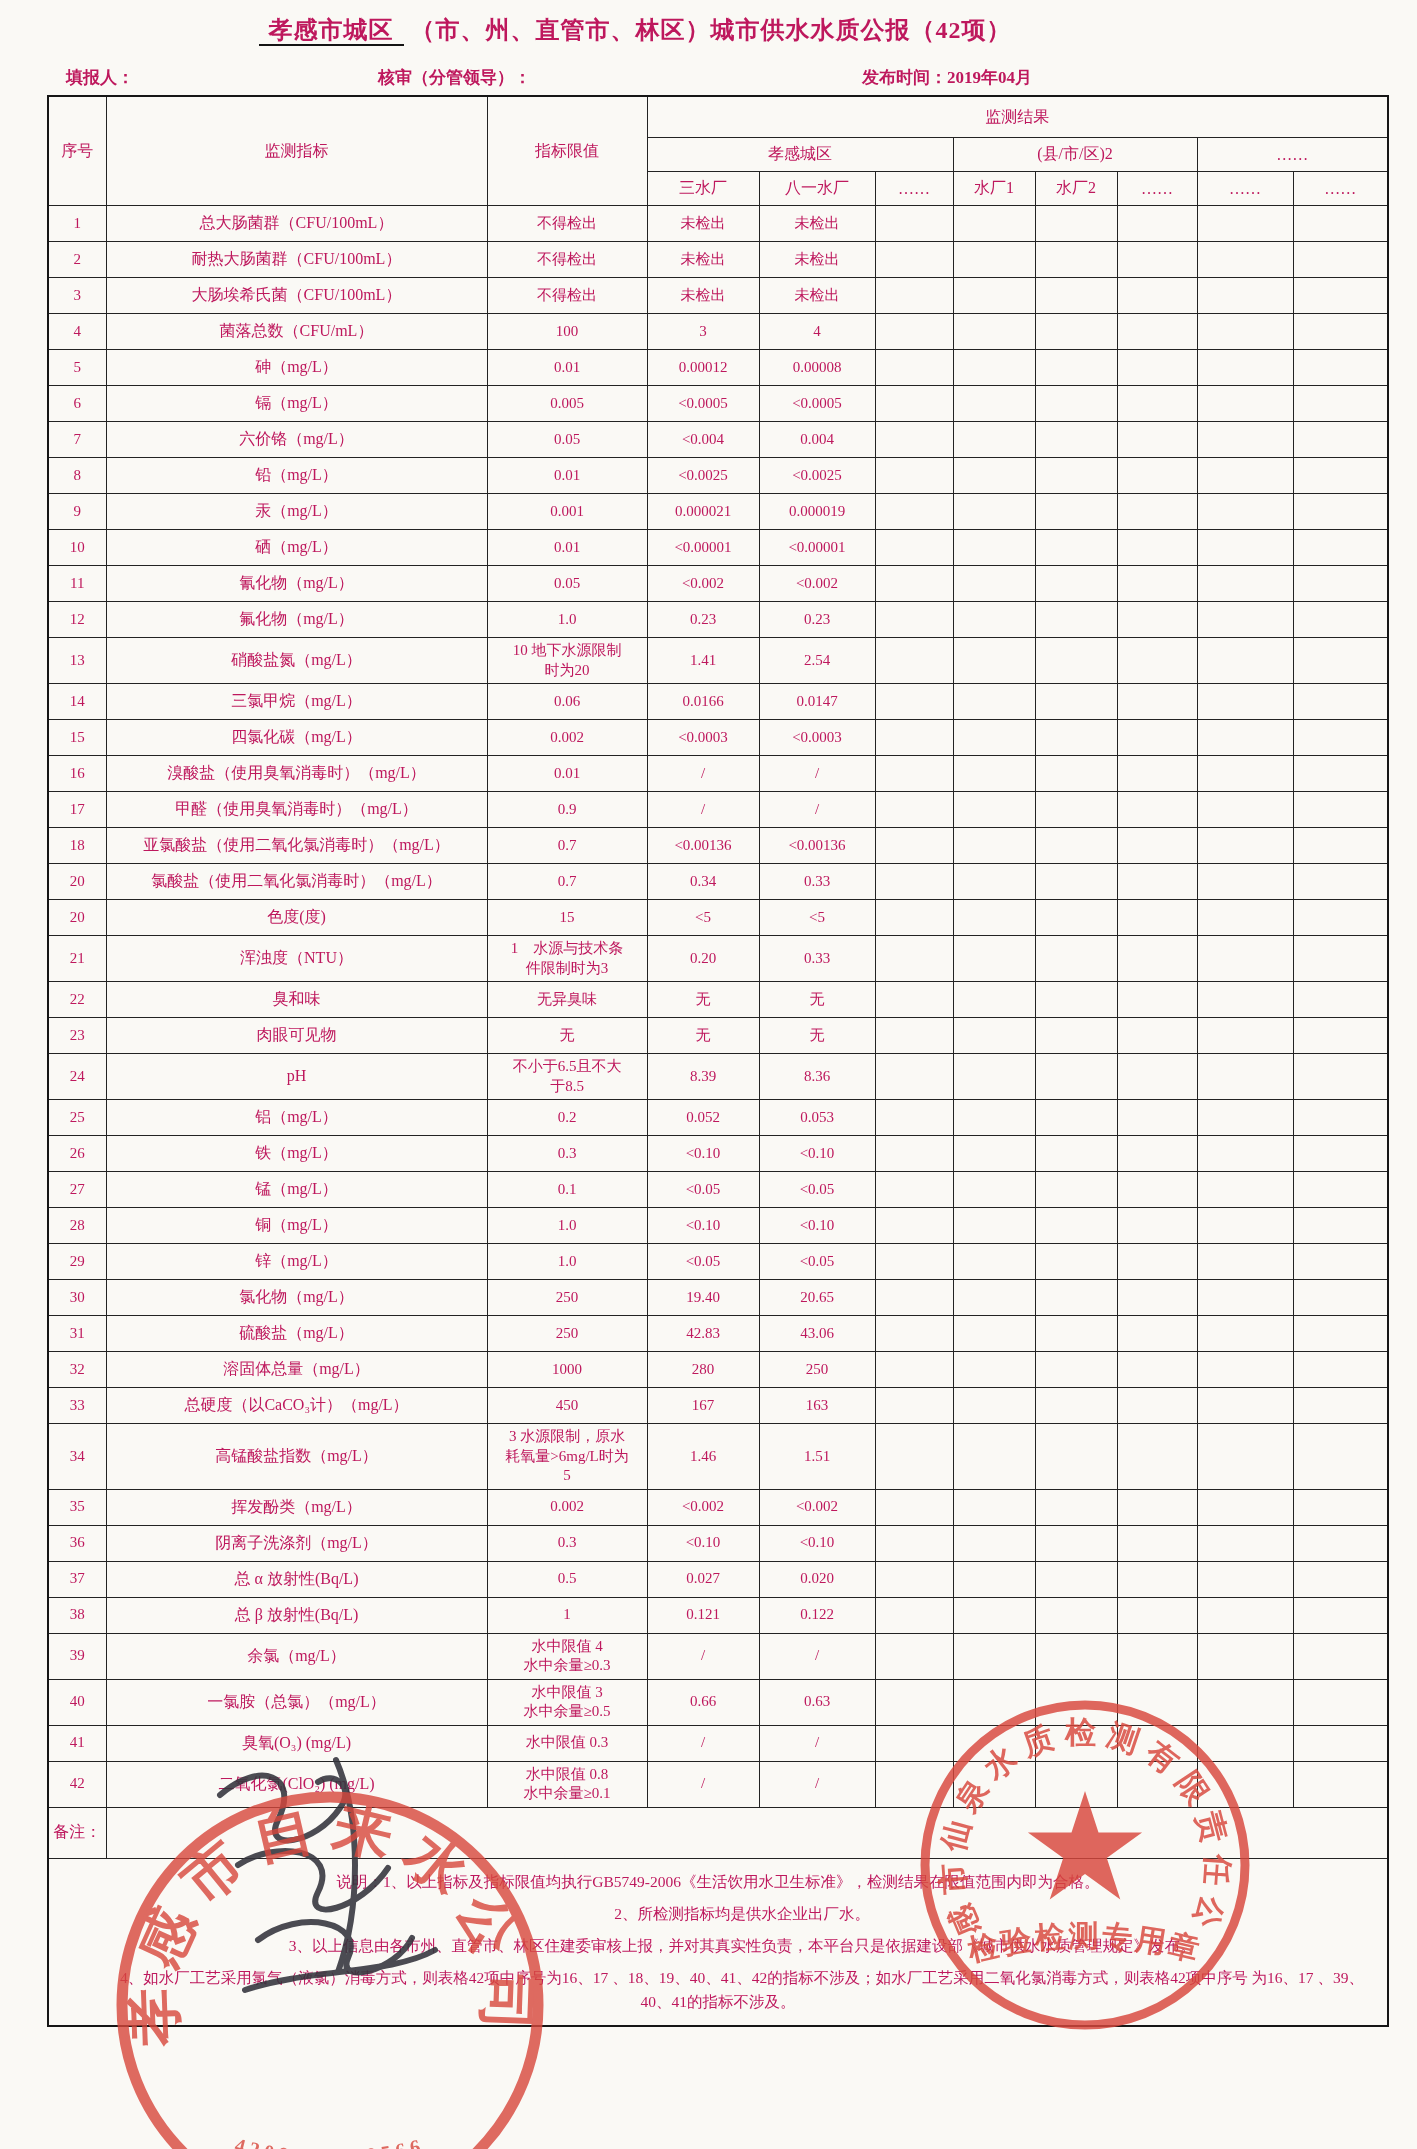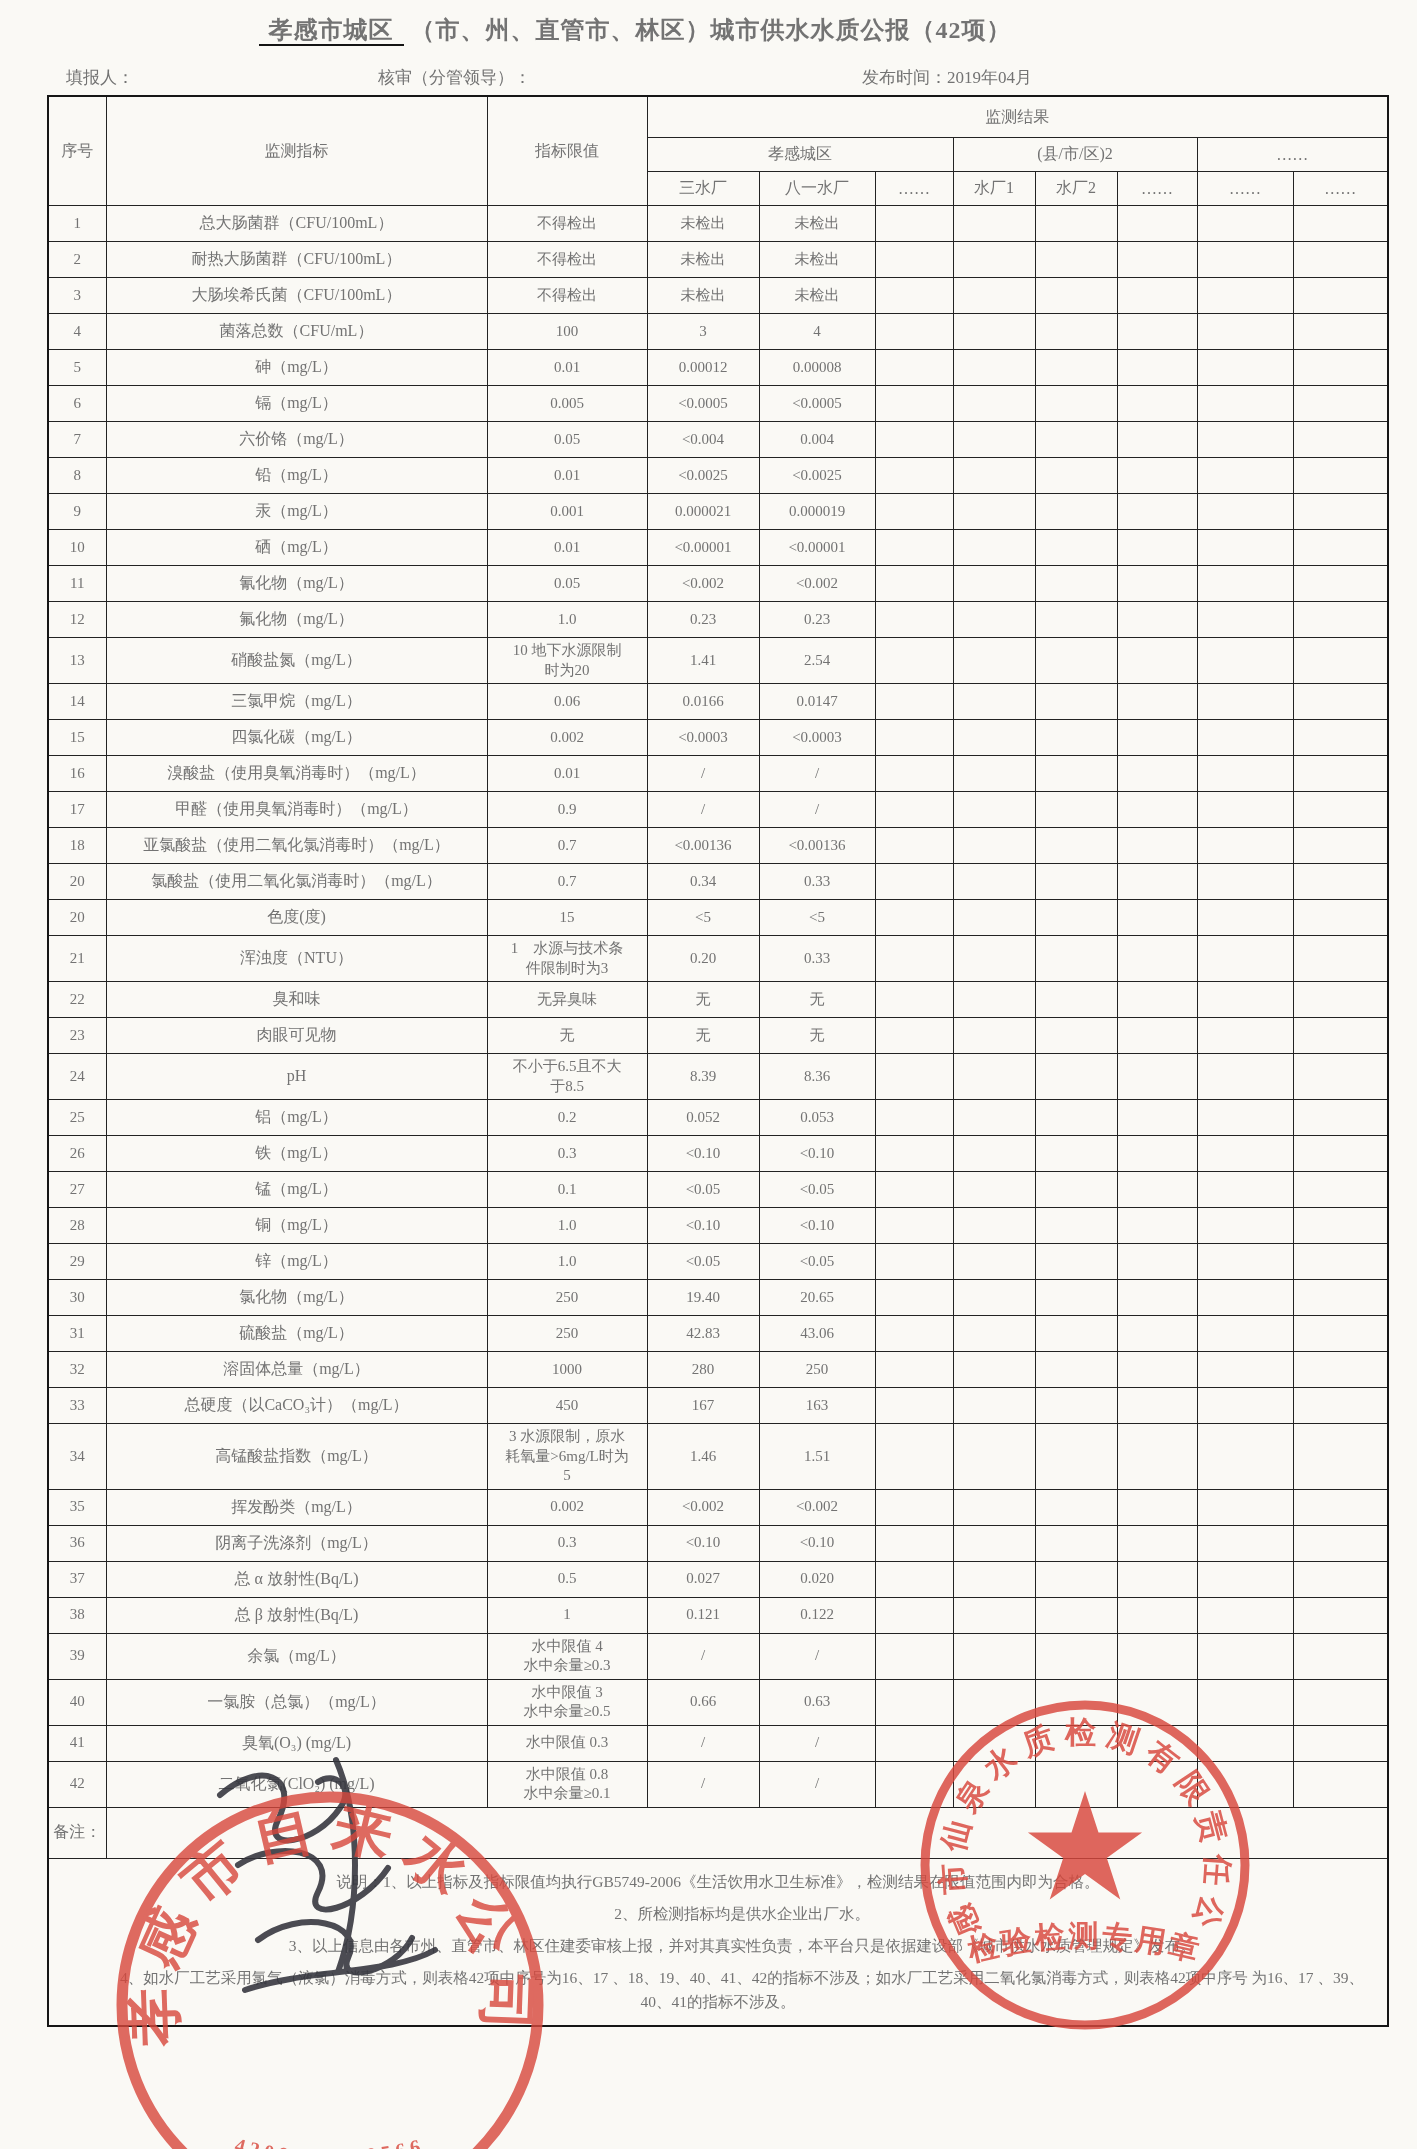--- a/index.html
+++ b/index.html
@@ -2,30 +2,30 @@
 <html><head>
 <meta charset="utf-8">
 <style>
   html,body{margin:0;padding:0;}
   .page{
     position:relative;
     width:1417px;height:2149px;
     background:#faf9f5;
     overflow:hidden;
     font-family:"Liberation Serif", serif;
-    color:#737373;
+    color:#be185d;
   }
   
   .title-wrap{
     position:absolute;left:0;top:14px;width:1270px;
     text-align:center;font-size:24px;font-weight:bold;letter-spacing:1px;
     white-space:nowrap;
   }
   .title-region{border-bottom:2.5px solid #141414;padding:0 10px 1px 10px;}
-  .meta-row{position:absolute;left:0;top:66px;width:100%;height:24px;font-size:17px;font-weight:normal;}
+  .meta-row{position:absolute;left:0;top:66px;width:100%;height:24px;font-size:17px;font-weight:bold;}
   .meta-filler{position:absolute;left:66px;}
   .meta-reviewer{position:absolute;left:378px;}
   .meta-publish{position:absolute;left:862px;}
   
   table.report{
     position:absolute;left:47px;top:95px;width:1340px;
     border-collapse:collapse;table-layout:fixed;
     font-size:15px;
   }
   table.report th, table.report td{

